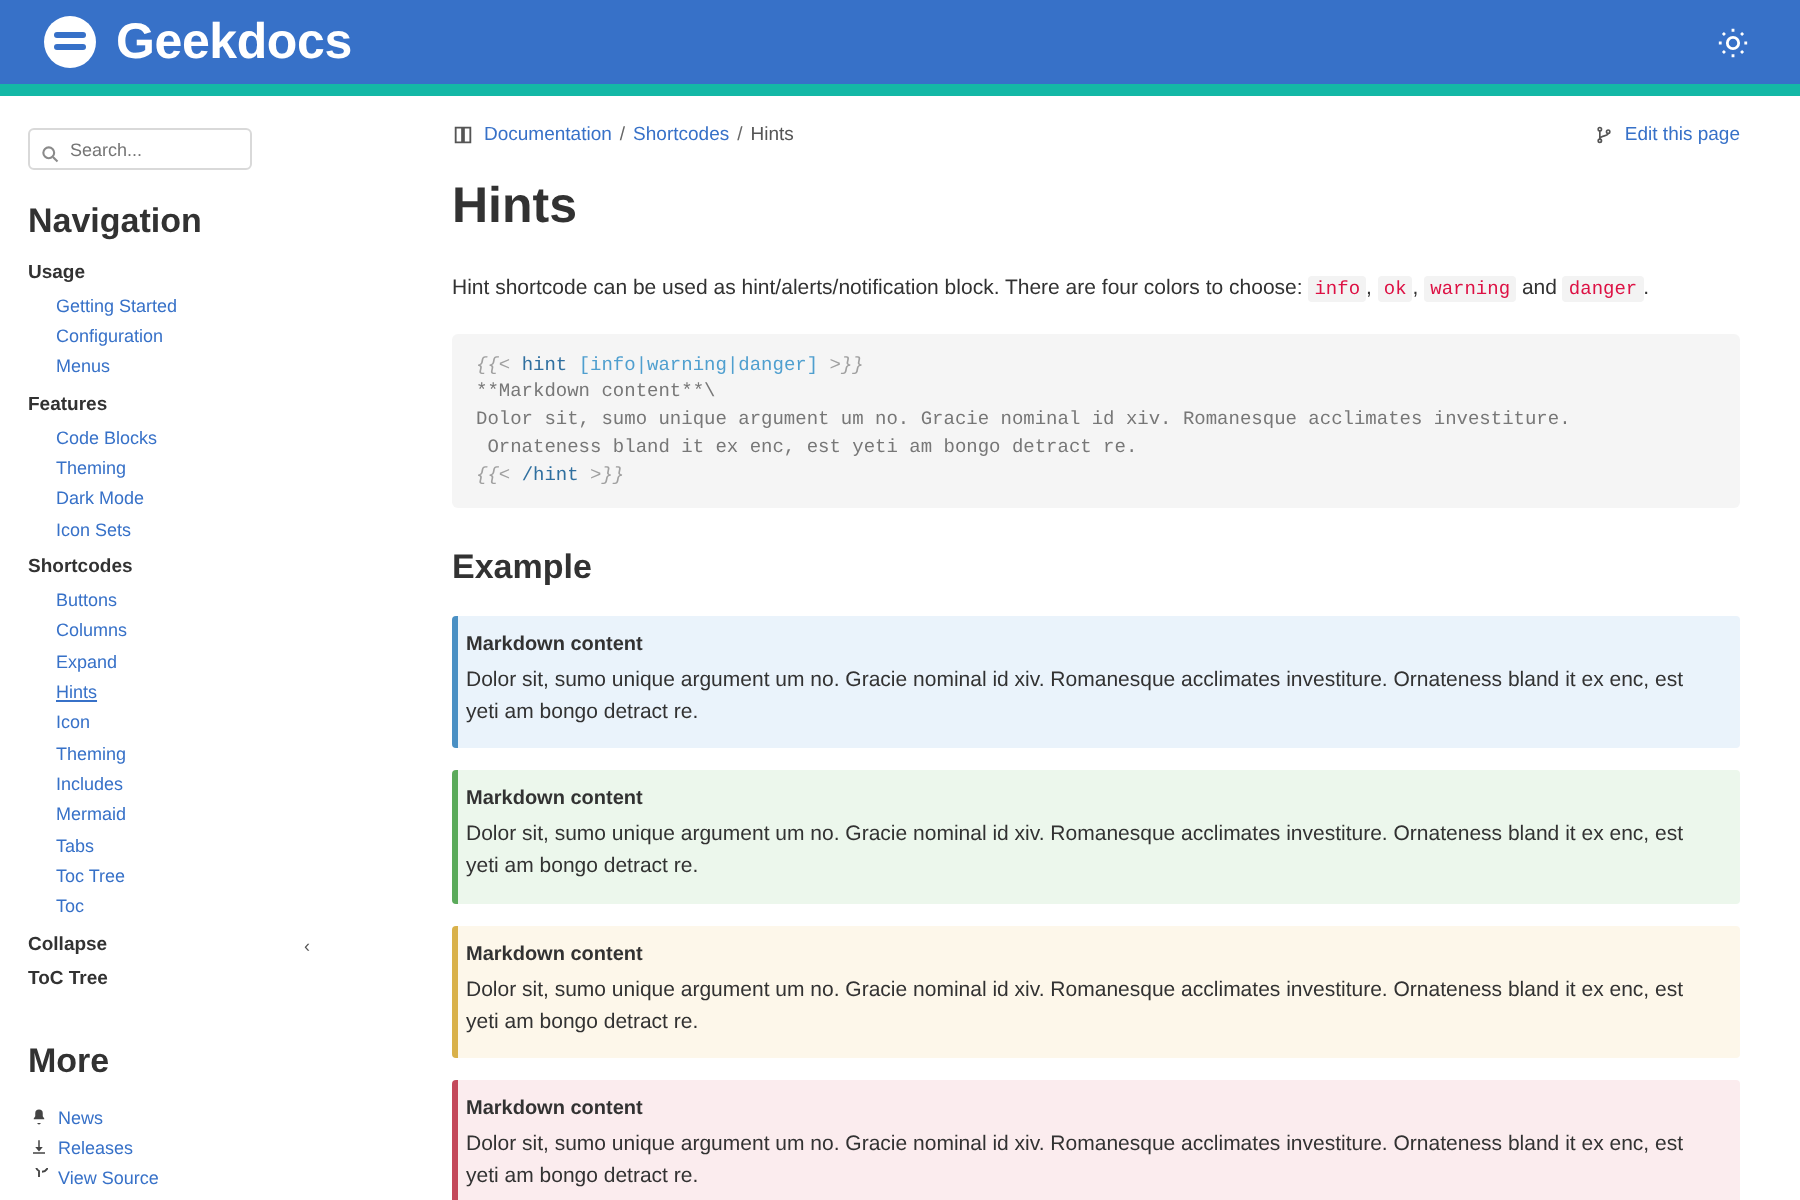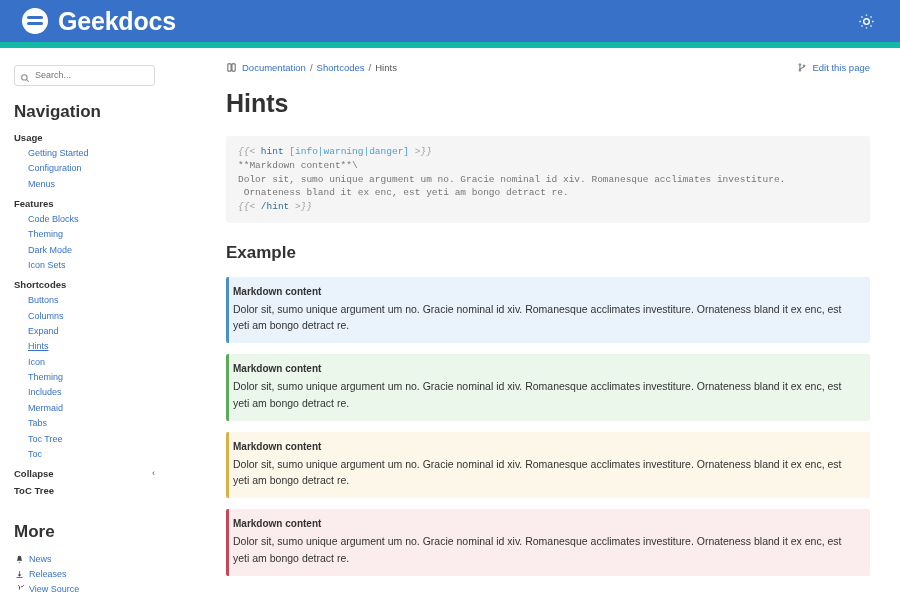--- a/index.html
+++ b/index.html
@@ -75,21 +75,21 @@
     min-width: 0;
   }
 
   
   .search-wrap {
     position: relative;
     margin-bottom: 16px;
     width: 141px;
   }
   .search-input {
-    width: 141px;
+    width: 112px;
     height: 21px;
     border: 1px solid #d9d9d9;
     border-radius: 3px;
     background: #fff;
     font-size: 9px;
     font-family: "Liberation Sans", sans-serif;
     color: #555;
     padding: 0 4px 0 20px;
     outline: none;
   }
@@ -381,20 +381,28 @@
               <circle cx="17" cy="8" r="2"></circle>
             <path d="M7 7v10M17 10c0 4-10 2-10 7"></path>
           </svg>
         </span>
         <span>Edit this page</span>
       </span>
     </div>
 
     <h1 class="page-title">Hints</h1>
 
+    <p class="para">
+      <span>Hint shortcode can be used as hint/alerts/notification block. There are four colors to choose:</span>
+      <code class="inline">info</code>,
+      <code class="inline">ok</code>,
+      <code class="inline">warning</code>
+      <span>and</span>
+      <code class="inline">danger</code><span>.</span>
+    </p>
 
     <div class="codeblock"><span class="c-brace">{{&lt;</span> <span class="c-tag">hint</span> <span class="c-attr">[info|warning|danger]</span> <span class="c-brace">&gt;}}</span>
 <span class="c-text">**Markdown content**\</span>
 <span class="c-text">Dolor sit, sumo unique argument um no. Gracie nominal id xiv. Romanesque acclimates investiture.</span>
 <span class="c-text"> Ornateness bland it ex enc, est yeti am bongo detract re.</span>
 <span class="c-brace">{{&lt;</span> <span class="c-tag">/hint</span> <span class="c-brace">&gt;}}</span></div>
 
     <h2 class="section-title">Example</h2>
 
     <div class="hint info">

